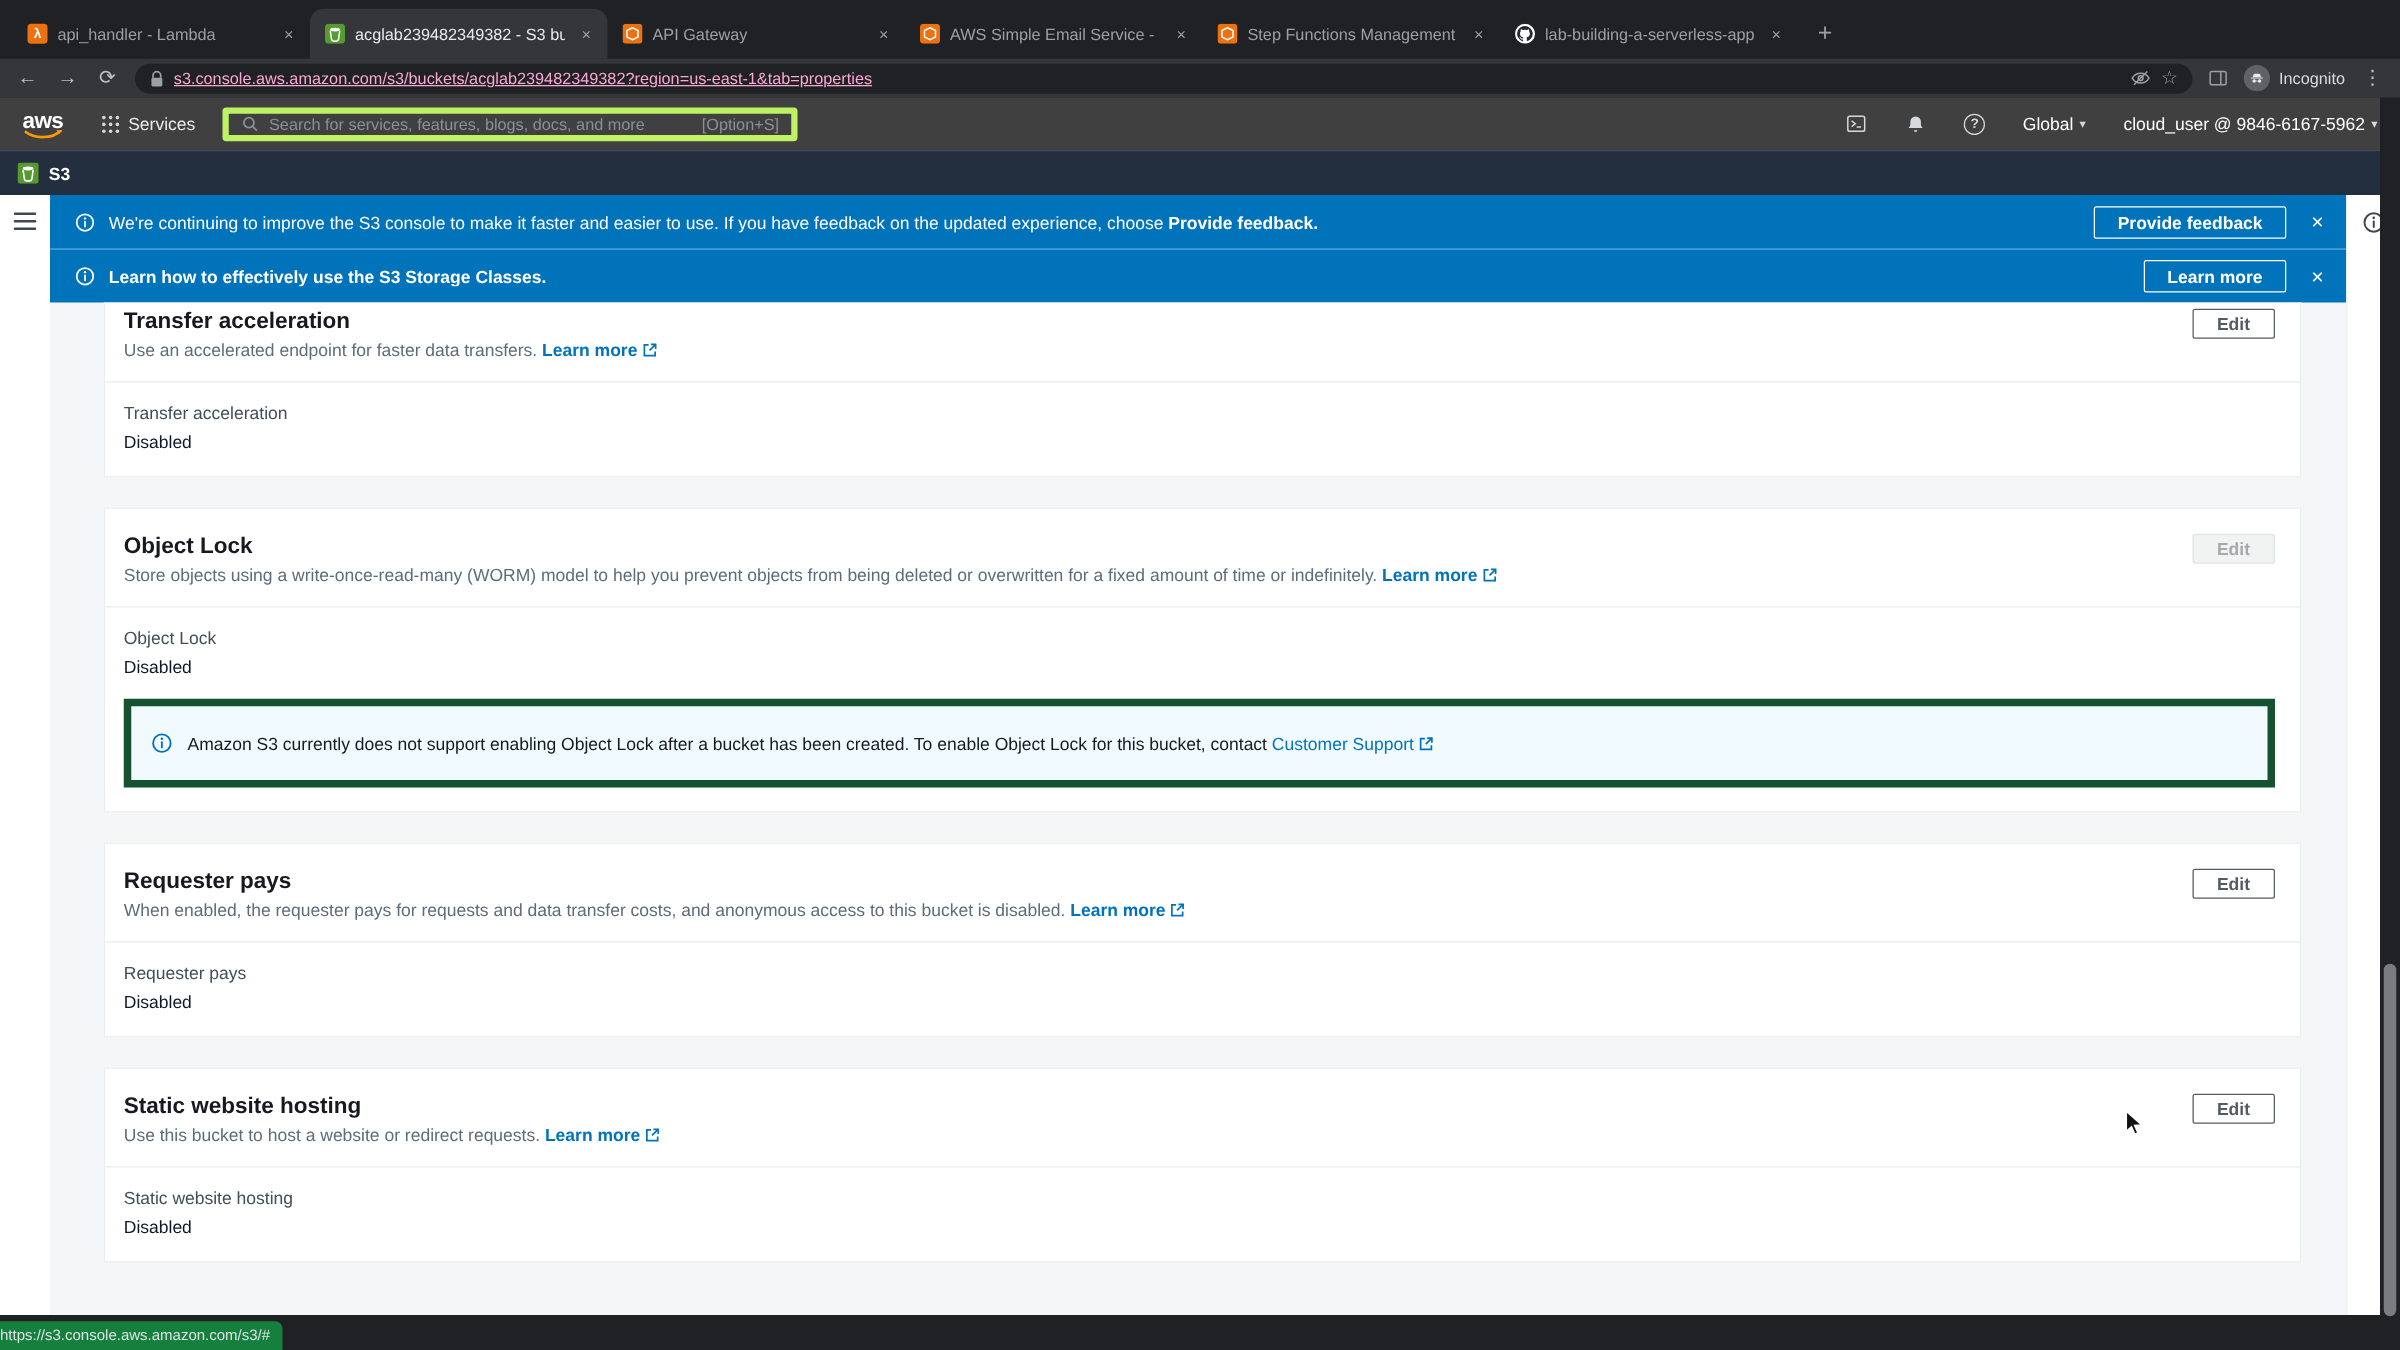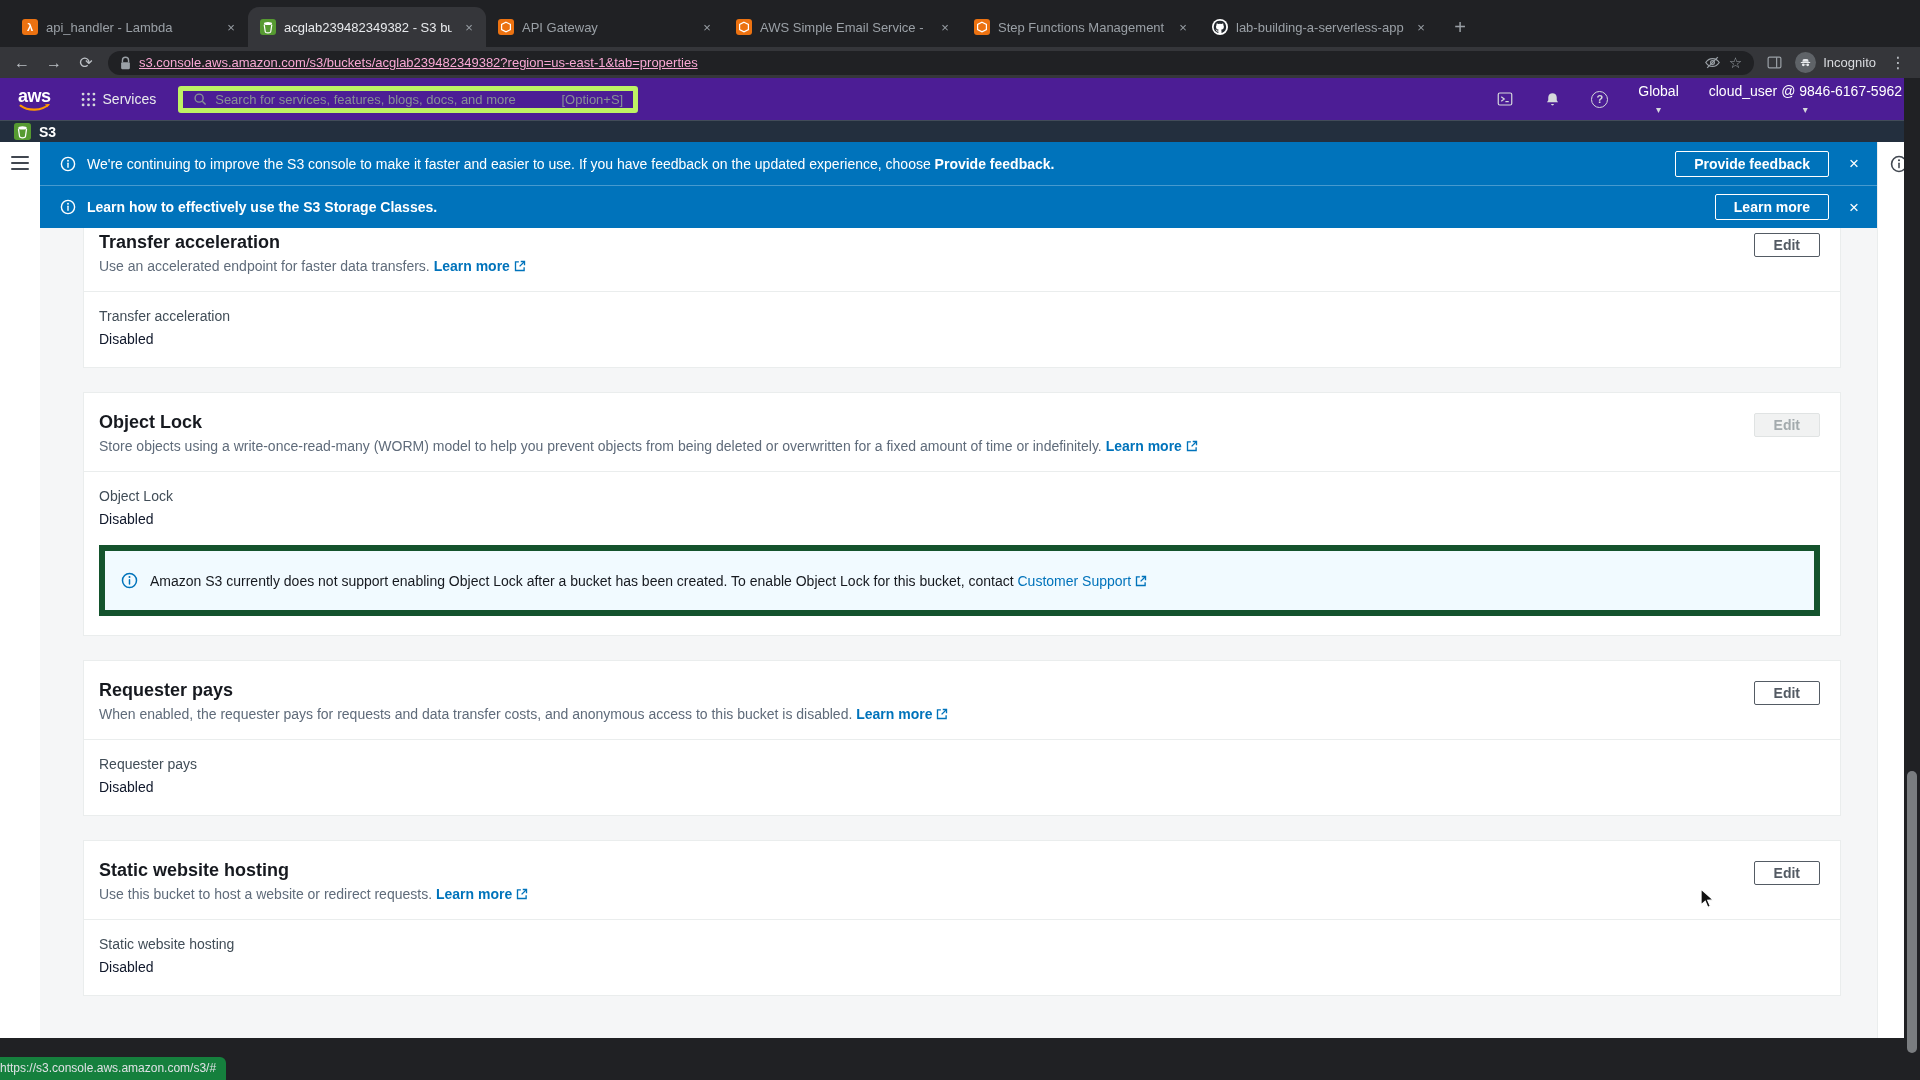--- a/index.html
+++ b/index.html
@@ -25,37 +25,37 @@
   .toolbar { height:31px; background:#35363a; display:flex; align-items:center; padding:0 12px; gap:12px; }
   .nav-ic { color:#bdc1c6; font-size:16px; width:20px; text-align:center; line-height:1; }
   .urlbar { flex:1; height:24px; background:#202124; border-radius:12px; display:flex; align-items:center;
             gap:8px; padding:0 12px; }
   .url-text { flex:1; color:#f9a8d4; font-size:13px; white-space:nowrap; overflow:hidden;text-decoration:underline; }
   .urlbar-ic { color:#9aa0a6; font-size:15px; line-height:1; }
   .incog-badge { display:flex; align-items:center; gap:7px; color:#dadce0; font-size:13px; }
   .incog-circle { width:21px; height:21px; border-radius:50%; background:#5f6368; display:flex; align-items:center; justify-content:center; }
 
   
-  .aws-header { height:42px; background:#4c1d95; display:flex; align-items:center; padding:0 18px; color:#fff; }
+  .aws-header { height:42px; background:#404040; display:flex; align-items:center; padding:0 18px; color:#fff; }
   .aws-logo { position:relative; margin-right:30px; color:#fff; font-weight:800; font-size:18px; letter-spacing:-.5px; line-height:1; padding-bottom:7px; }
   .aws-logo svg { position:absolute; left:1px; bottom:0; }
   .hdr-services { display:flex; align-items:center; gap:7px; font-size:14px; color:#e9ebed; margin-right:22px; }
   .aws-search { width:460px; height:27px; border:5px solid #bef264; border-radius:3px; display:flex; align-items:center;
                 gap:8px; padding:0 10px; }
   .aws-search input { flex:1; background:transparent; border:none; outline:none; color:#d5dbdb; font-size:13px; }
   .aws-search input::placeholder { color:#879196; }
   .search-shortcut { font-size:13px; color:#879196; white-space:nowrap; }
   .hdr-right { margin-left:auto; display:flex; align-items:center; gap:30px; font-size:14px; }
   .hdr-ic { display:flex; align-items:center; }
   .q-circle { width:17px; height:17px; border:1.6px solid #d5d9dc; border-radius:50%; display:flex; align-items:center;
               justify-content:center; font-size:11px; font-weight:700; color:#d5d9dc; }
-  .hdr-menu { display:flex; align-items:center; gap:5px; color:#fff; white-space:nowrap;flex-direction:column; }
+  .hdr-menu { display:flex; align-items:center; gap:5px; color:#fff; white-space:nowrap; }
   .caret { font-size:10px; color:#d5d9dc; }
 
-  .s3-bar { height:22px; background:#232f3e; border-top:1px solid rgba(255,255,255,.14); display:flex;
+  .s3-bar { height:36px; background:#232f3e; border-top:1px solid rgba(255,255,255,.14); display:flex;
             align-items:center; gap:8px; padding:0 14px; color:#fff; font-size:14px; font-weight:700; }
 
   
   .console-body { display:flex; height:896px; background:#fff; }
   .left-strip { width:40px; background:#fff; flex:none; display:flex; justify-content:center; padding-top:14px; }
   .hamburger { width:18px; height:14px; display:flex; flex-direction:column; justify-content:space-between; cursor:pointer; }
   .hamburger span { height:2px; background:#414750; border-radius:1px; }
   .right-strip { width:43px; background:#fff; flex:none; border-left:1px solid #eaeded; display:flex; justify-content:center; padding-top:13px; }
   .main-area { flex:1; display:flex; flex-direction:column; background:#f5f6f7; min-width:0; }
 

